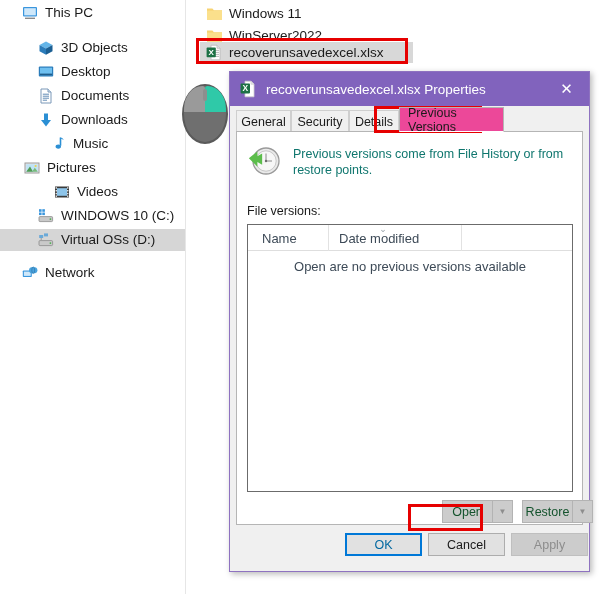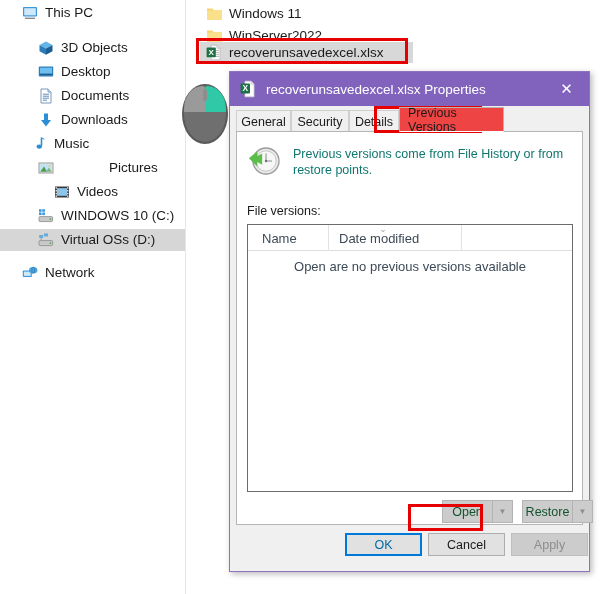--- a/index.html
+++ b/index.html
@@ -157,21 +157,21 @@
     border-bottom: none;
     box-sizing: border-box;
     font-size: 12.5px;
     color: #1a1a1a;
     display: flex; align-items: center; justify-content: center;
     padding: 0 8px;
   }
   .tab.active {
     top: 1px;
     height: 25px;
-    background: #ef4444;
+    background: #ec4899;
     border: 1px solid #b5b5b5;
     border-bottom: 1px solid #ffffff;
     z-index: 3;
   }
 
   .tabpage {
     position: absolute;
     left: 6px; top: 59px;
     width: 347px; height: 394px;
     background: #ffffff;
@@ -353,32 +353,32 @@
     <div class="nav-item" style="top:109px; padding-left:38px;">
       <span class="ni-icon">
         <svg class="ico" viewBox="0 0 16 16">
           <rect x="6" y="1.5" width="4" height="7" fill="#2b8fd4"></rect>
           <polygon points="3,8 13,8 8,14.5" fill="#2b8fd4"></polygon>
         </svg>
       </span>
       <span class="ni-label">Downloads</span>
     </div>
 
-    <div class="nav-item" style="top:133px; padding-left:31px;">
+    <div class="nav-item" style="top:133px; padding-left:50px;">
       <span class="ni-icon">
         <svg class="ico" viewBox="0 0 16 16">
           <path d="M10.5 1.5 v8.2" stroke="#2b8fd4" stroke-width="1.6" fill="none"></path>
           <path d="M10.5 1.5 c2 0.6 3 1.5 3 2.6 c-1-1-2-1.4-3-1.6 z" fill="#2b8fd4"></path>
           <ellipse cx="8.3" cy="10.6" rx="2.7" ry="2.1" fill="#2b8fd4"></ellipse>
         </svg>
       </span>
       <span class="ni-label">Music</span>
     </div>
 
-    <div class="nav-item" style="top:157px; padding-left:38px;gap:48px;">
+    <div class="nav-item" style="top:157px; padding-left:24px;">
       <span class="ni-icon">
         <svg class="ico" viewBox="0 0 16 16">
           <rect x="1" y="3" width="14" height="10" fill="#e9e9e9" stroke="#9a9a9a" stroke-width="1"></rect>
           <rect x="2.2" y="4.2" width="11.6" height="7.6" fill="#bfe3f5"></rect>
           <polygon points="2.2,11.8 6,6.5 9,11.8" fill="#4f9b52"></polygon>
           <polygon points="8,11.8 10.8,7.8 13.8,11.8" fill="#78b97a"></polygon>
           <circle cx="11.6" cy="6" r="1.1" fill="#f2d14a"></circle>
         </svg>
       </span>
       <span class="ni-label">Pictures</span>

